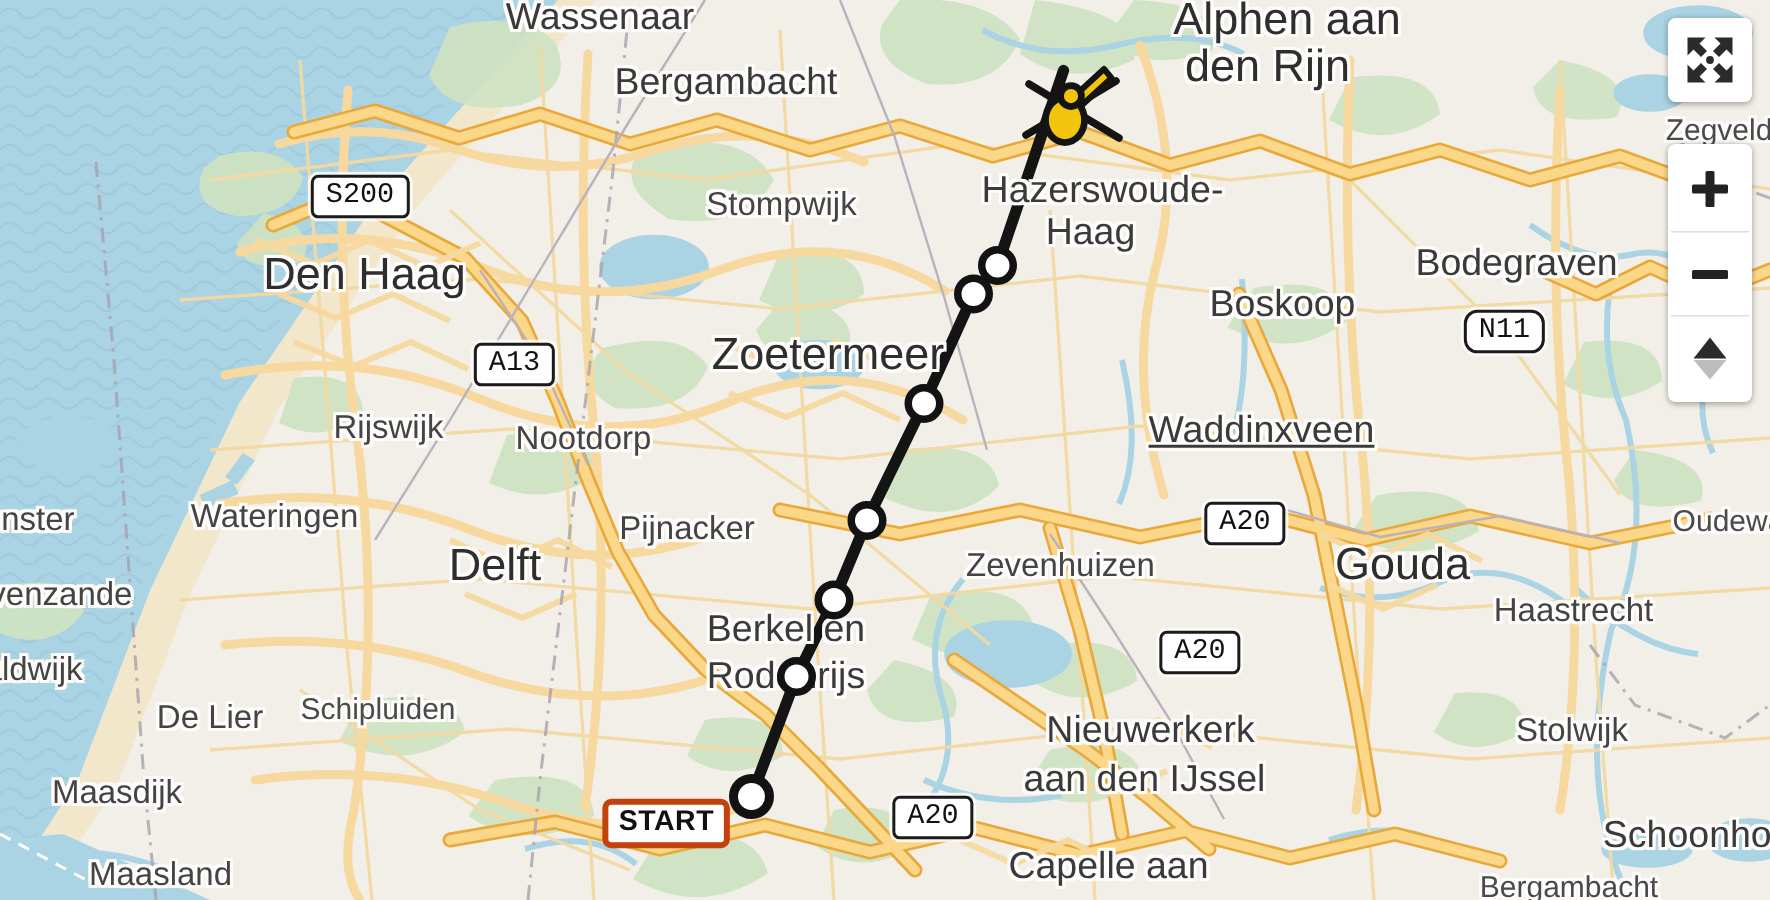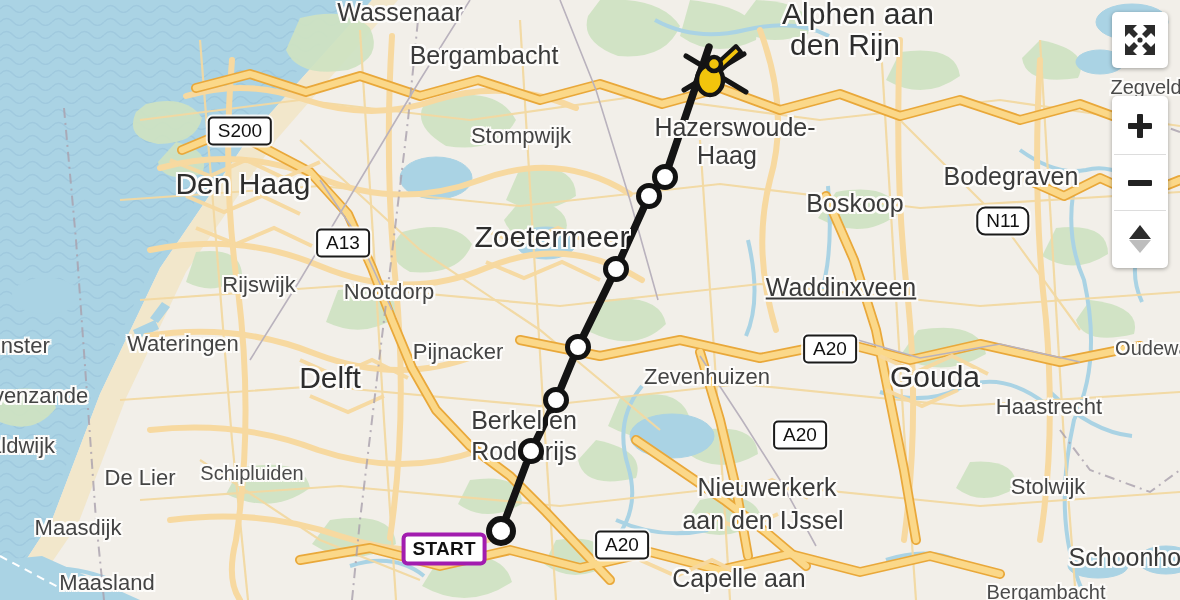--- a/index.html
+++ b/index.html
@@ -45,39 +45,40 @@
     transform: translate(-50%, -50%);
     background: #ffffff;
     border: 2px solid #1b1b1b;
     border-radius: 5px;
     font-size: 19px;
     color: #111111;
     padding: 1px 8px 2px 8px;
     line-height: 1.15;
     box-shadow: 0 0 0 2px rgba(253,252,250,.85);
     pointer-events: none;
+    font-family: Liberation Mono, monospace;
   }
   .shield.n { border-radius: 9px; border-width: 2.5px; }
 
   
   .wp {
     position: absolute;
     width: 26px; height: 26px;
     border-radius: 50%;
     background: #ffffff;
     border: 5px solid #121212;
     transform: translate(-50%, -50%);
   }
   .wp.big { width: 30px; height: 30px; border-width: 6px; }
 
   .start-badge {
     position: absolute;
     transform: translate(-100%, -50%);
     background: #ffffff;
-    border: 4px solid #a21caf;
+    border: 4px solid #c2410c;
     border-radius: 6px;
     font-size: 19px;
     font-weight: bold;
     color: #111111;
     padding: 1px 7px 2px 7px;
     letter-spacing: .3px;
   }
 
   
   .ctrl {

